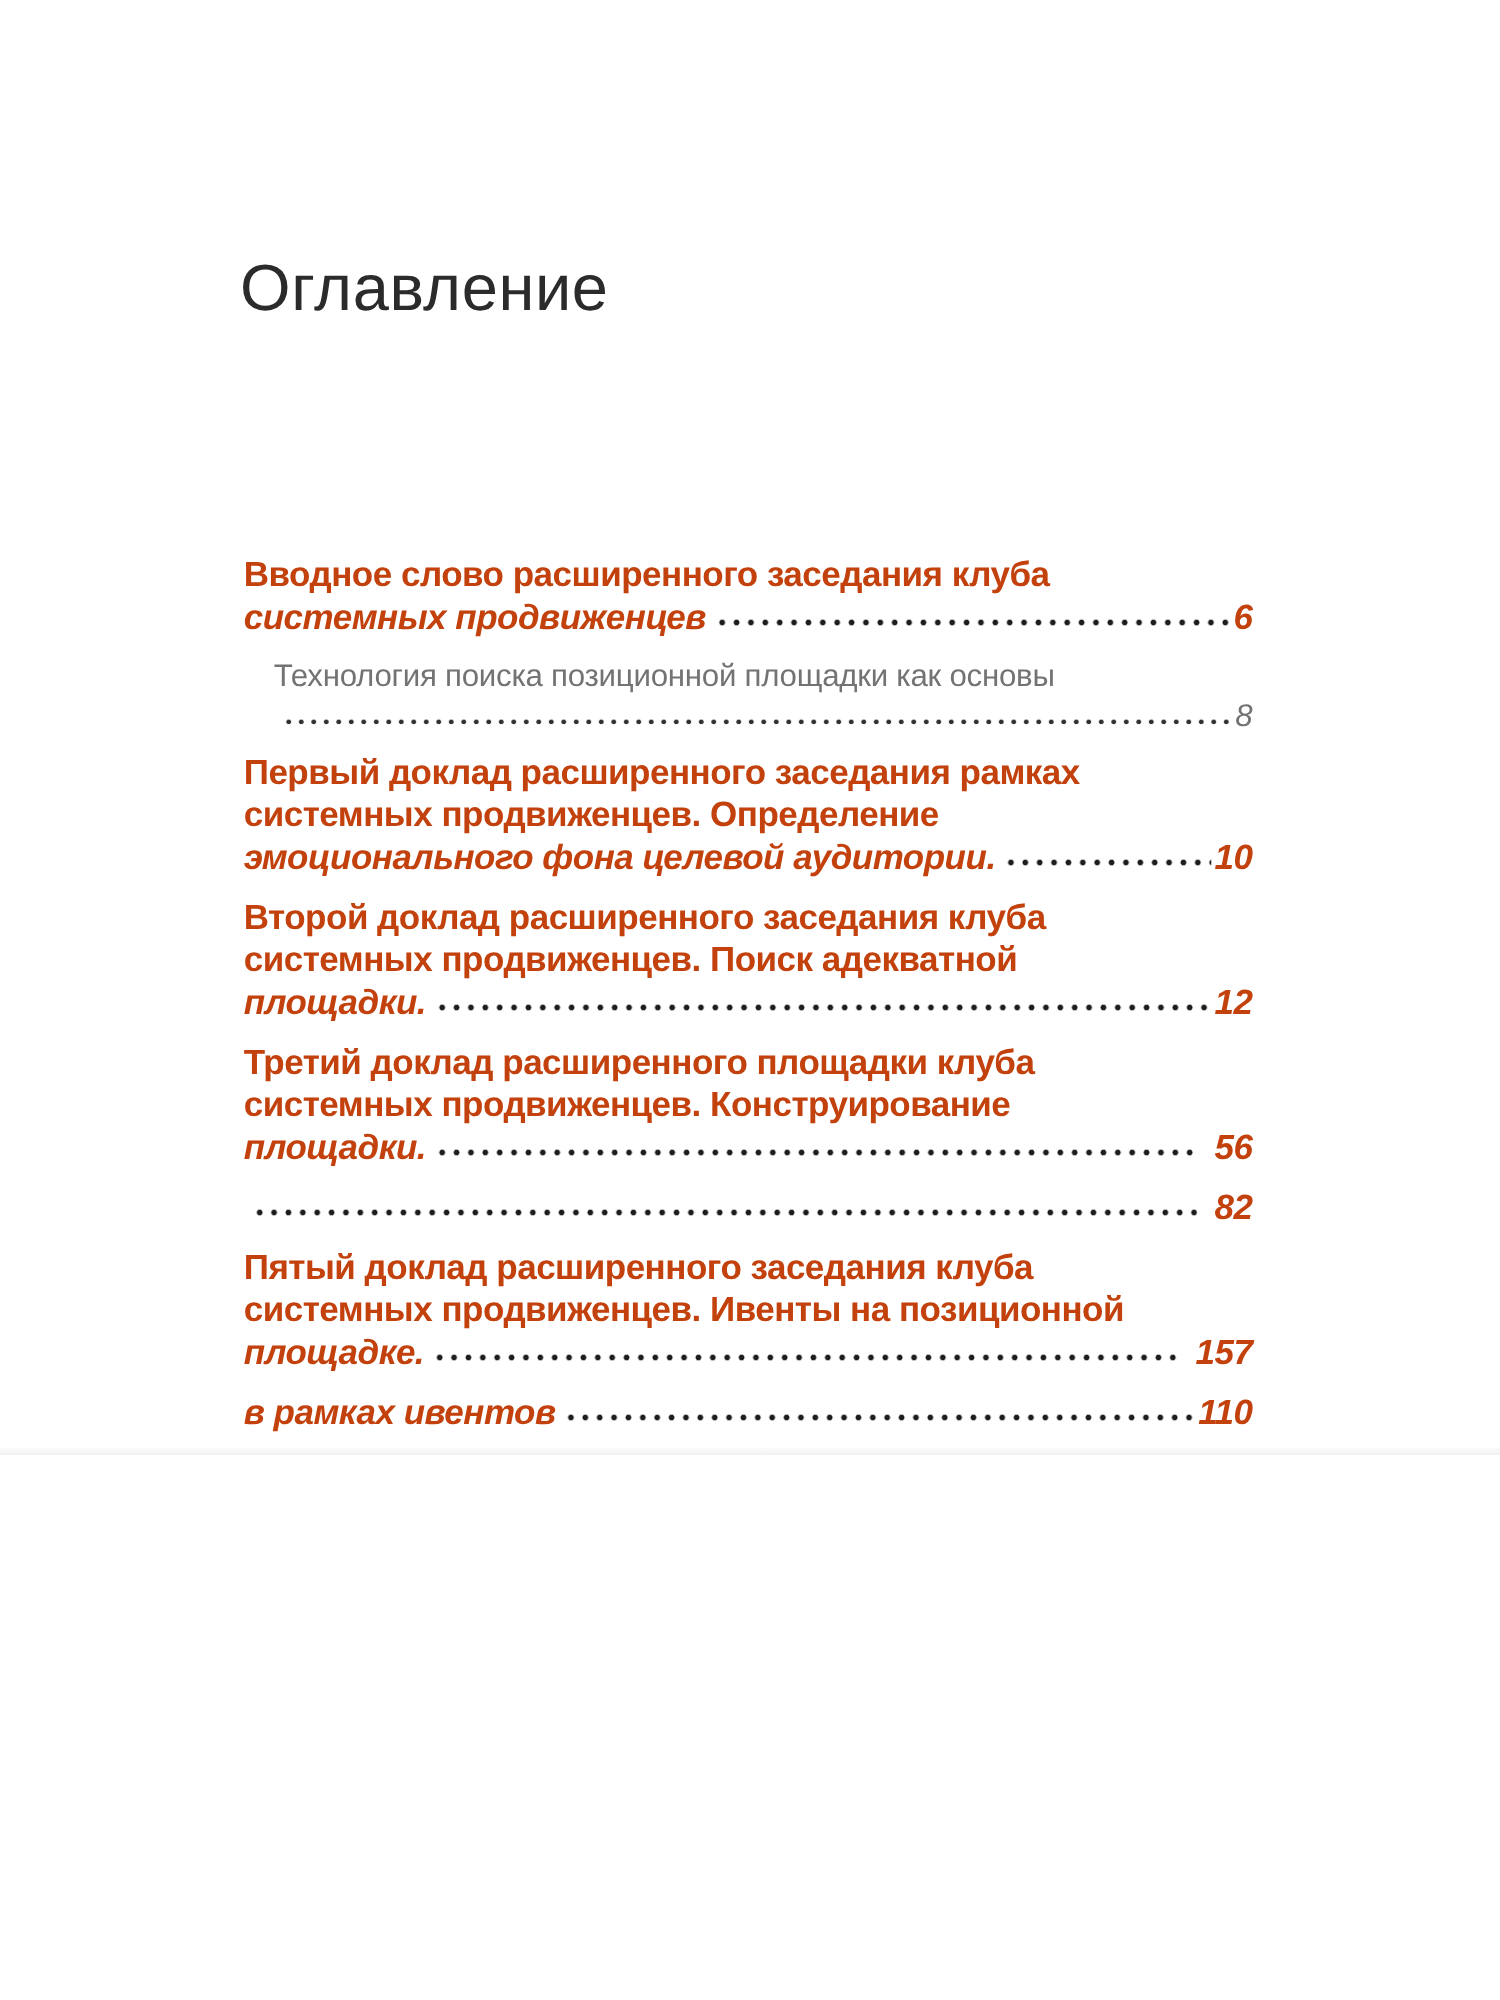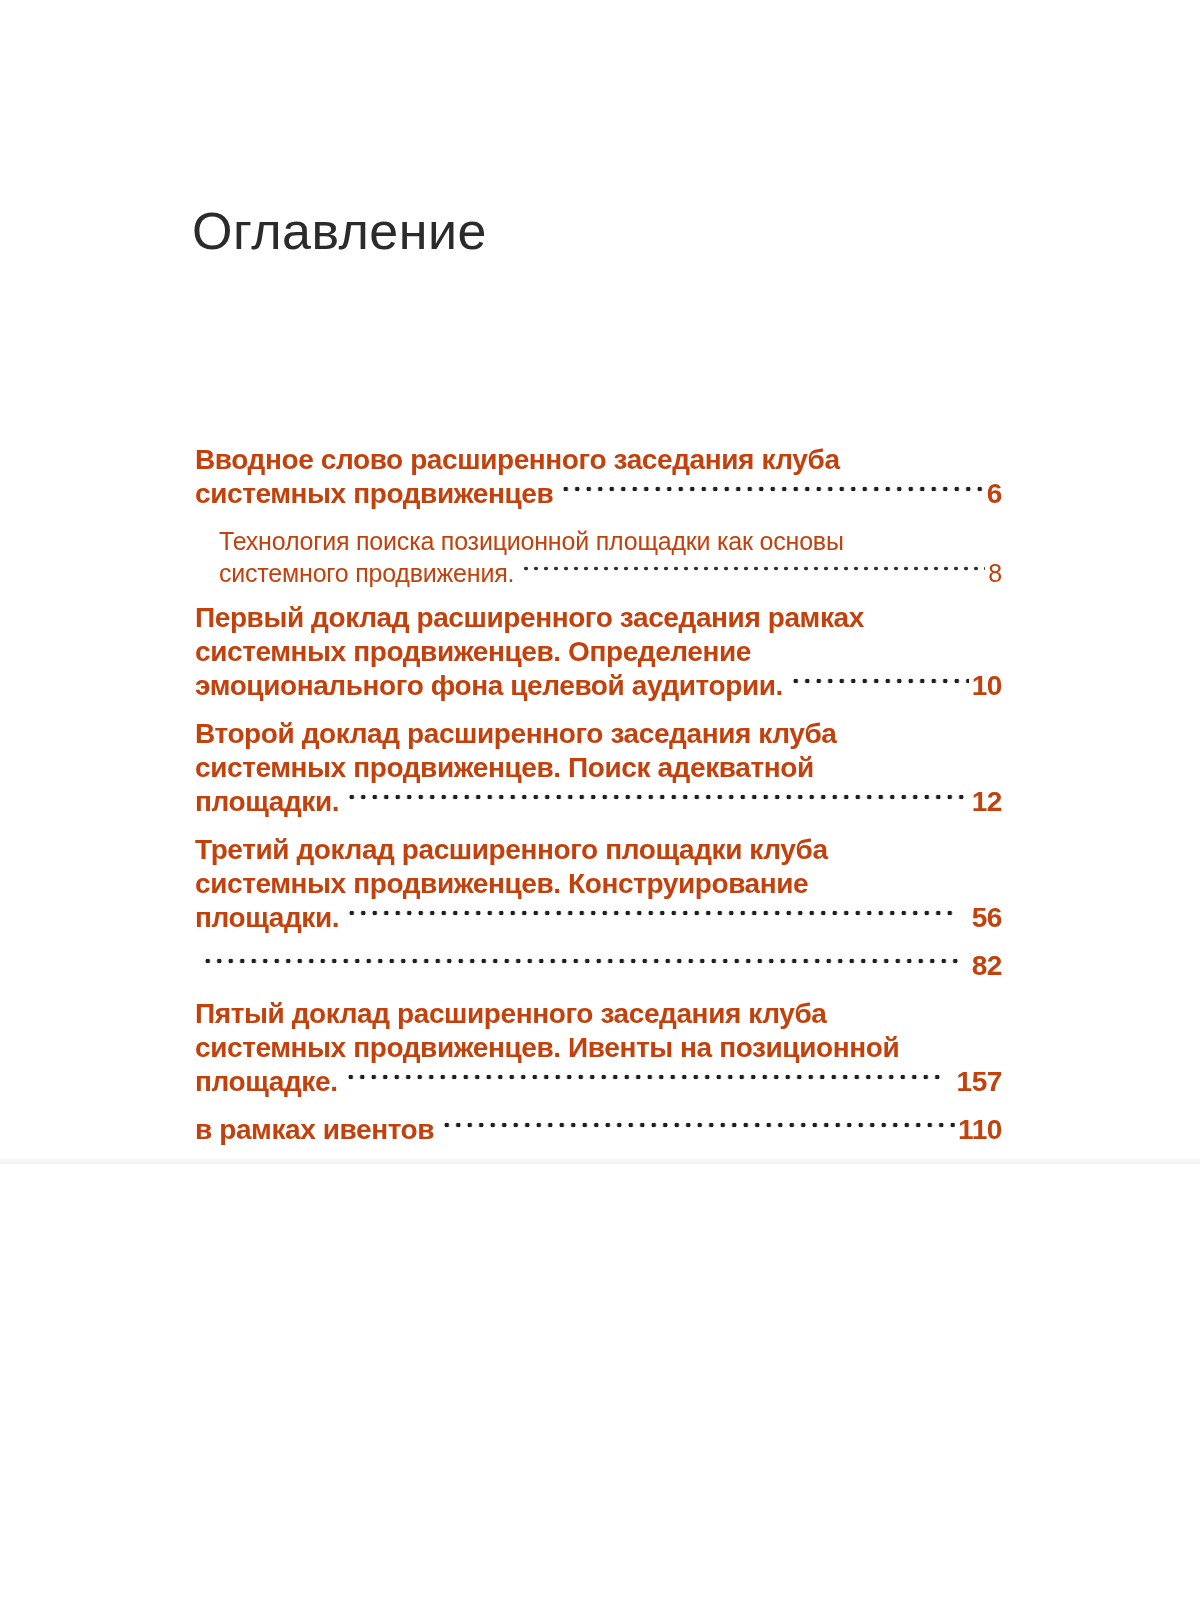--- a/index.html
+++ b/index.html
@@ -14,24 +14,24 @@
     font-size:52px;line-height:58px;font-weight:400;color:#2b2b2b;letter-spacing:0.5px;
   }
   .toc{
     position:absolute;left:195px;top:443px;width:807px;color:#1c1c1c;
   }
   .entry{margin:0 0 14px 0;}
   .entry.main{
     font-weight:700;font-size:28px;line-height:34px;letter-spacing:-0.4px;color:#c2410c;
   }
   .entry.sub{
-    font-weight:400;font-size:25px;line-height:32px;letter-spacing:-0.2px;color:#c2410c;
+    font-weight:400;font-size:25px;line-height:32px;letter-spacing:-0.2px;color:#737373;
     margin:8px 0 12px 24px;
   }
-  .entry-last{display:flex;align-items:center;}
+  .entry-last{display:flex;align-items:flex-end;font-style:italic;}
   .last-text{white-space:nowrap;}
   .leader{
     flex:1 1 auto;height:6px;margin:0 3px 10px 7px;
     background-image:radial-gradient(circle, #1d1d1d 2.05px, transparent 2.6px);
     background-size:11.5px 6px;background-repeat:repeat-x;background-position:left center;
   }
   .entry.sub .leader{
     background-image:radial-gradient(circle, #303030 1.65px, transparent 2.15px);
     background-size:10px 5px;height:5px;margin-bottom:9px;
   }
@@ -58,21 +58,20 @@
       <span class="leader"></span>
       <span class="pagenum">6</span>
     </div>
   </div>
 
   <div class="entry sub">
     <div class="entry-lines">
           <div class="entry-line">Технология поиска позиционной площадки как основы</div>
         </div>
     <div class="entry-last">
-      <span class="last-text">системного продвижения.</span>
       <span class="leader"></span>
       <span class="pagenum">8</span>
     </div>
   </div>
 
   <div class="entry main">
     <div class="entry-lines">
           <div class="entry-line">Первый доклад расширенного заседания рамках</div>
           <div class="entry-line">системных продвиженцев. Определение</div>
         </div>

